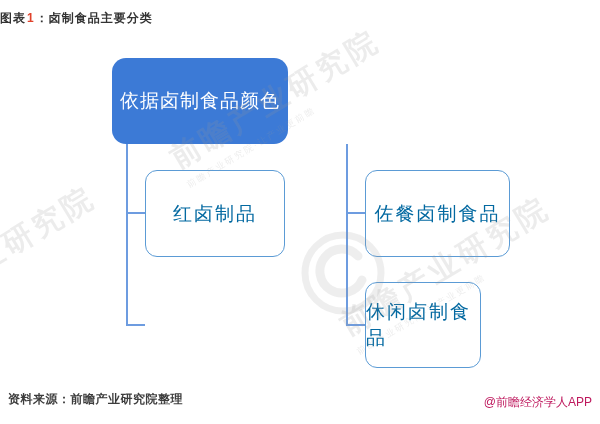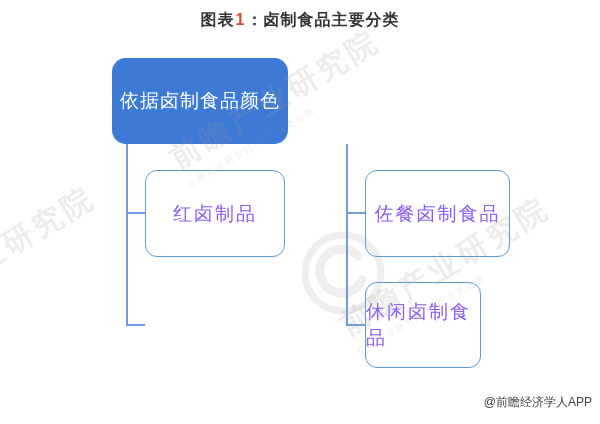--- a/index.html
+++ b/index.html
@@ -10,22 +10,22 @@
     --watermark-gray:#9a9a9a;
   }
   *{margin:0;padding:0;box-sizing:border-box;}
   body{background:#fff;font-family:"Liberation Sans",sans-serif;}
   .page{
     position:relative;width:600px;height:424px;background:#ffffff;
     overflow:hidden;
   }
   
   .title{
-    position:absolute;top:10px;left:0;width:600px;text-align:center;
-    font-size:16px;font-weight:bold;color:#333;letter-spacing:1px;
+    position:absolute;top:10px;left:0;width:600px;
+    font-size:12px;font-weight:bold;color:#333;letter-spacing:1px;
   }
   .title .num{color:var(--title-number-red);padding:0 1px;}
   
   .wm{
     position:absolute;color:var(--watermark-gray);opacity:.18;
     font-size:30px;font-weight:bold;letter-spacing:4px;white-space:nowrap;
     transform:rotate(-31deg);pointer-events:none;z-index:5;
     font-family:"Liberation Sans",sans-serif;
   }
   .wm .sub{display:block;font-size:9px;font-weight:normal;letter-spacing:2px;margin-top:2px;}
@@ -34,21 +34,21 @@
   }
   
   .bluebox{
     position:absolute;background:var(--node-blue);border-radius:14px;
     color:#fff;display:flex;align-items:center;justify-content:center;
     font-family:"DejaVu Serif",serif;font-size:19px;letter-spacing:1px;
     z-index:2;
   }
   .whitebox{
     position:absolute;background:#fff;border:1px solid var(--node-border-blue);
-    border-radius:12px;color:#8b5cf6;display:flex;align-items:center;justify-content:center;
+    border-radius:12px;color:#0369a1;display:flex;align-items:center;justify-content:center;
     font-family:"DejaVu Serif",serif;font-size:19px;letter-spacing:2px;
     z-index:2;
   }
   .b-left{left:112px;top:58px;width:176px;height:86px;}
   .b-right{left:331px;top:58px;width:177px;height:86px;}
   .w1{left:145px;top:170px;width:140px;height:87px;}
   .w2{left:145px;top:282px;width:140px;height:86px;}
   .w3{left:365px;top:170px;width:145px;height:87px;}
   .w4{left:365px;top:282px;width:116px;height:86px;}
   
@@ -58,21 +58,21 @@
   .h1{left:126px;top:212px;width:19px;height:2px;}
   .h2{left:126px;top:324px;width:19px;height:2px;}
   .h3{left:346px;top:212px;width:19px;height:2px;}
   .h4{left:346px;top:324px;width:19px;height:2px;}
   
   .source{
     position:absolute;left:8px;top:391px;font-size:12px;font-weight:bold;color:#3d3d3d;
     letter-spacing:.5px;
   }
   .credit{
-    position:absolute;right:8px;top:394px;font-size:12px;color:#404040;
+    position:absolute;right:8px;top:394px;font-size:12px;color:#be185d;
   }
 </style>
 </head>
 <body>
 
 <div class="page">
 
   <div class="wm" style="left:160px;top:78px;">
     <span>前瞻产业研究院</span>
     <span class="sub">前瞻产业研究院·让产业更前瞻</span>
@@ -101,15 +101,16 @@
   <div class="line h2"></div>
   <div class="line h3"></div>
   <div class="line h4"></div>
 
   <div class="bluebox b-left">依据卤制食品颜色</div>
   <div class="whitebox w1">红卤制品</div>
 
   <div class="whitebox w3">佐餐卤制食品</div>
   <div class="whitebox w4">休闲卤制食品</div>
 
+  <div class="source">资料来源：前瞻产业研究院整理</div>
   <div class="credit">@前瞻经济学人APP</div>
 
 </div>
 
 </body></html>

